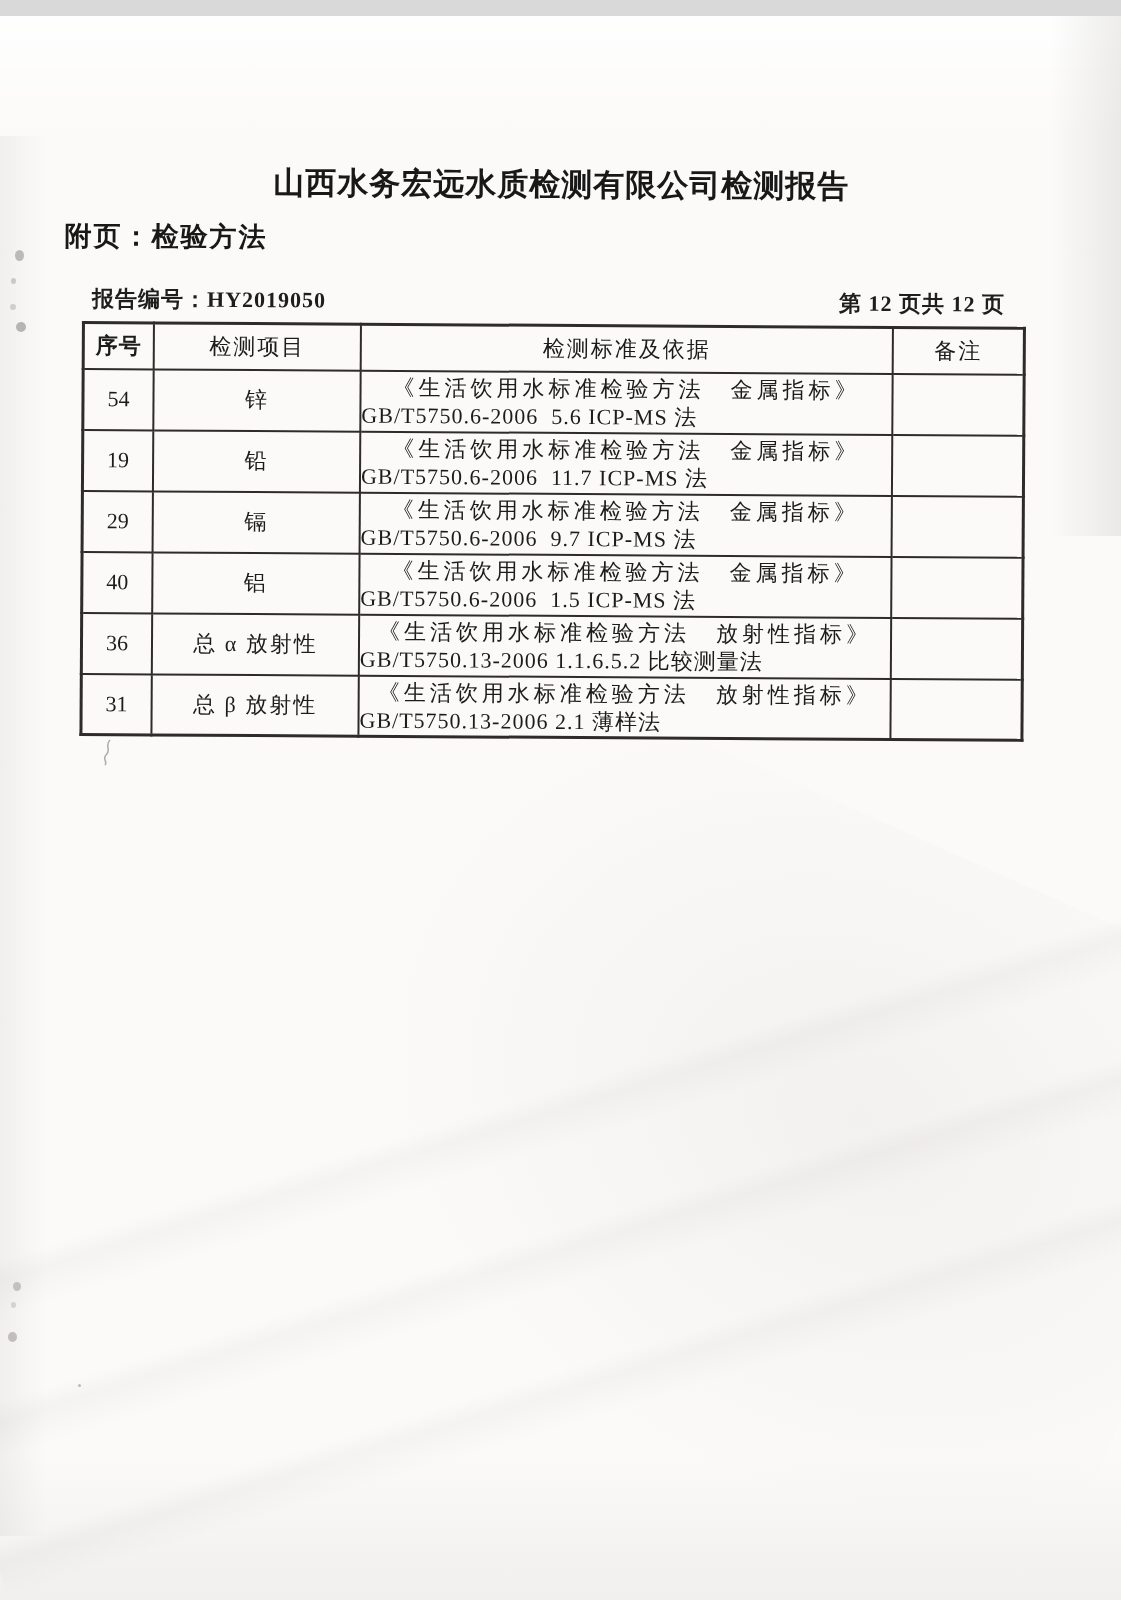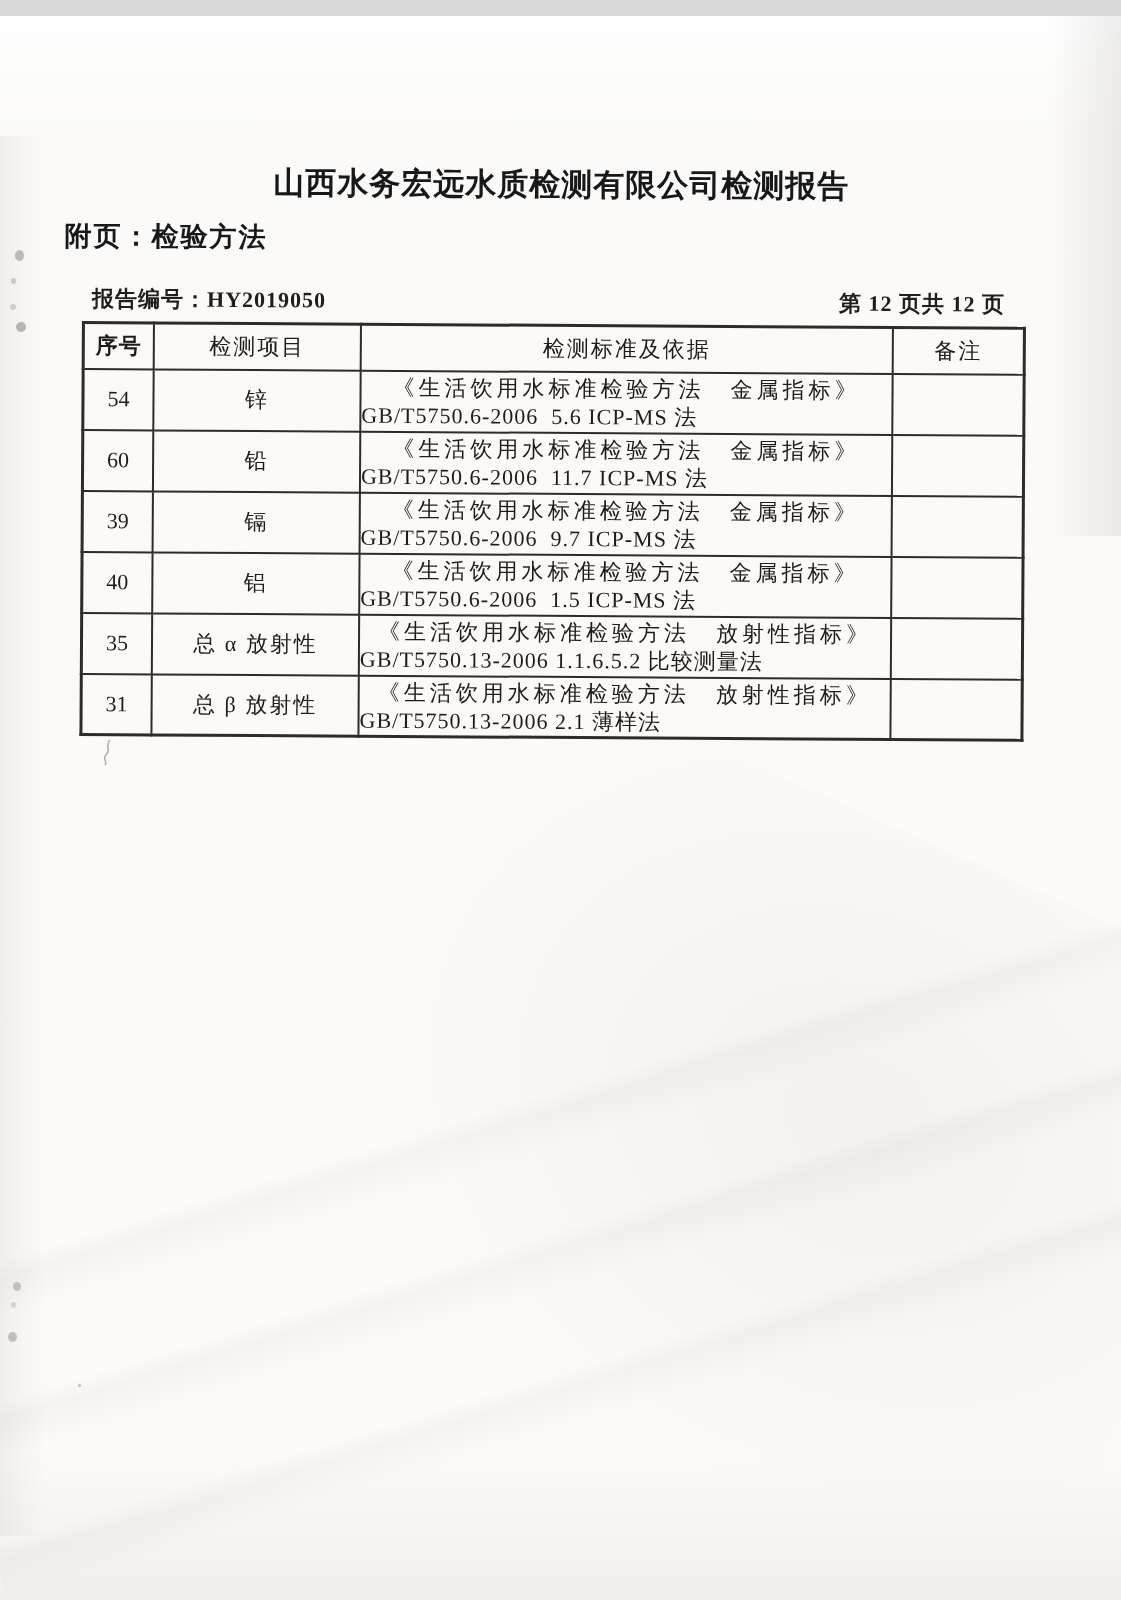--- a/index.html
+++ b/index.html
@@ -130,48 +130,48 @@
         <tr class="row">
           <td class="no">54</td>
           <td class="item">锌</td>
           <td class="std">
             <span class="std1">《生活饮用水标准检验方法　金属指标》</span>
             <span class="std2">GB/T5750.6-2006  5.6 ICP-MS 法</span>
           </td>
           <td></td>
         </tr>
         <tr class="row">
-          <td class="no">60</td>
+          <td class="no">19</td>
           <td class="item">铅</td>
           <td class="std">
             <span class="std1">《生活饮用水标准检验方法　金属指标》</span>
             <span class="std2">GB/T5750.6-2006  11.7 ICP-MS 法</span>
           </td>
           <td></td>
         </tr>
         <tr class="row">
-          <td class="no">39</td>
+          <td class="no">29</td>
           <td class="item">镉</td>
           <td class="std">
             <span class="std1">《生活饮用水标准检验方法　金属指标》</span>
             <span class="std2">GB/T5750.6-2006  9.7 ICP-MS 法</span>
           </td>
           <td></td>
         </tr>
         <tr class="row">
           <td class="no">40</td>
           <td class="item">铝</td>
           <td class="std">
             <span class="std1">《生活饮用水标准检验方法　金属指标》</span>
             <span class="std2">GB/T5750.6-2006  1.5 ICP-MS 法</span>
           </td>
           <td></td>
         </tr>
         <tr class="row">
-          <td class="no">35</td>
+          <td class="no">36</td>
           <td class="item">总 α 放射性</td>
           <td class="std">
             <span class="std1">《生活饮用水标准检验方法　放射性指标》</span>
             <span class="std2">GB/T5750.13-2006 1.1.6.5.2 比较测量法</span>
           </td>
           <td></td>
         </tr>
         <tr class="row">
           <td class="no">31</td>
           <td class="item">总 β 放射性</td>

